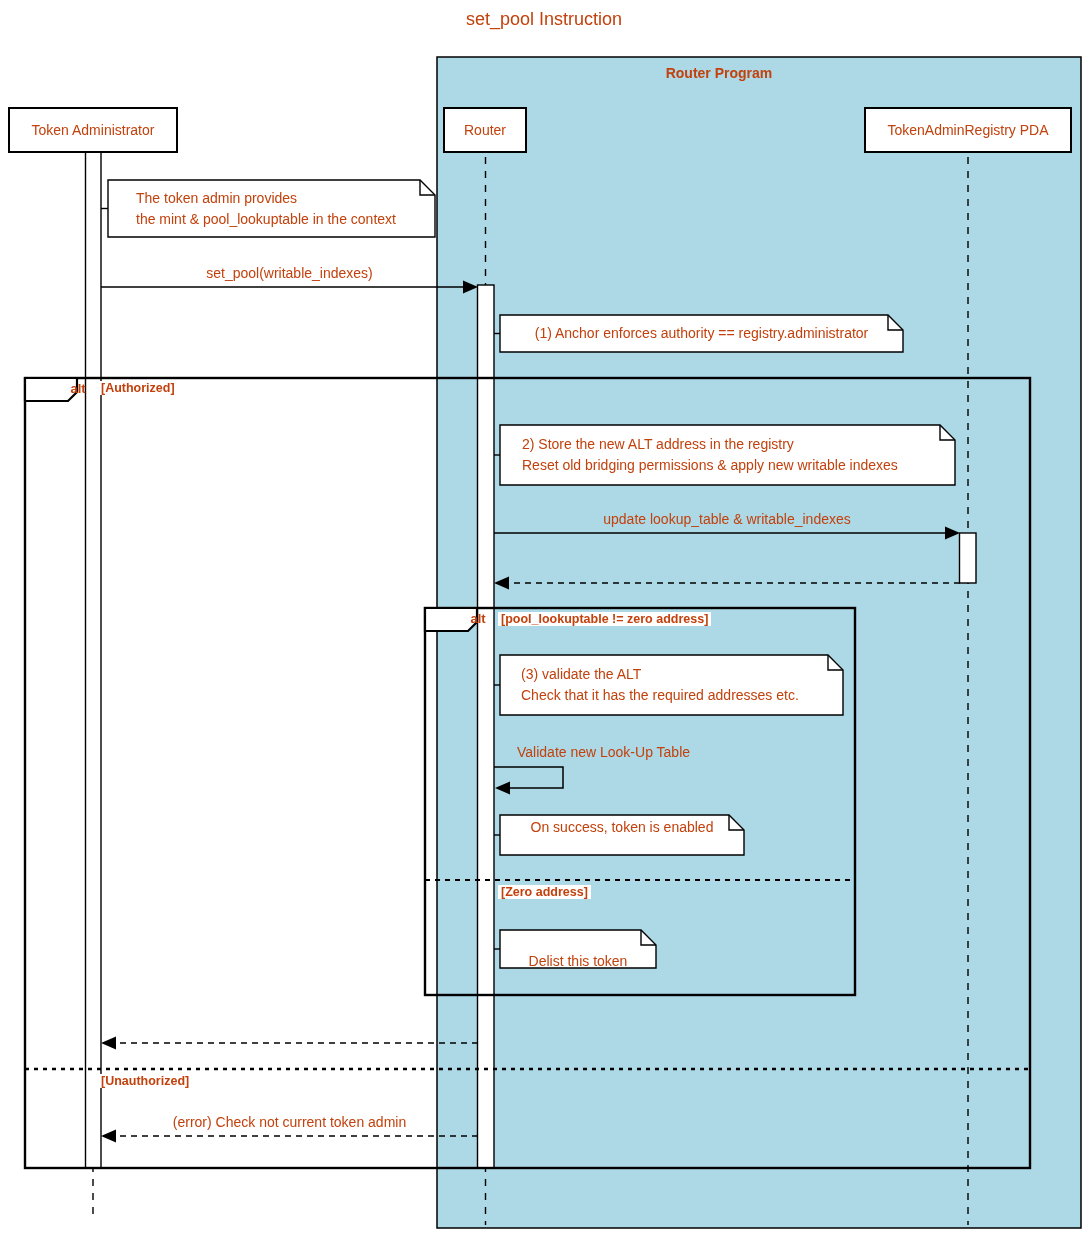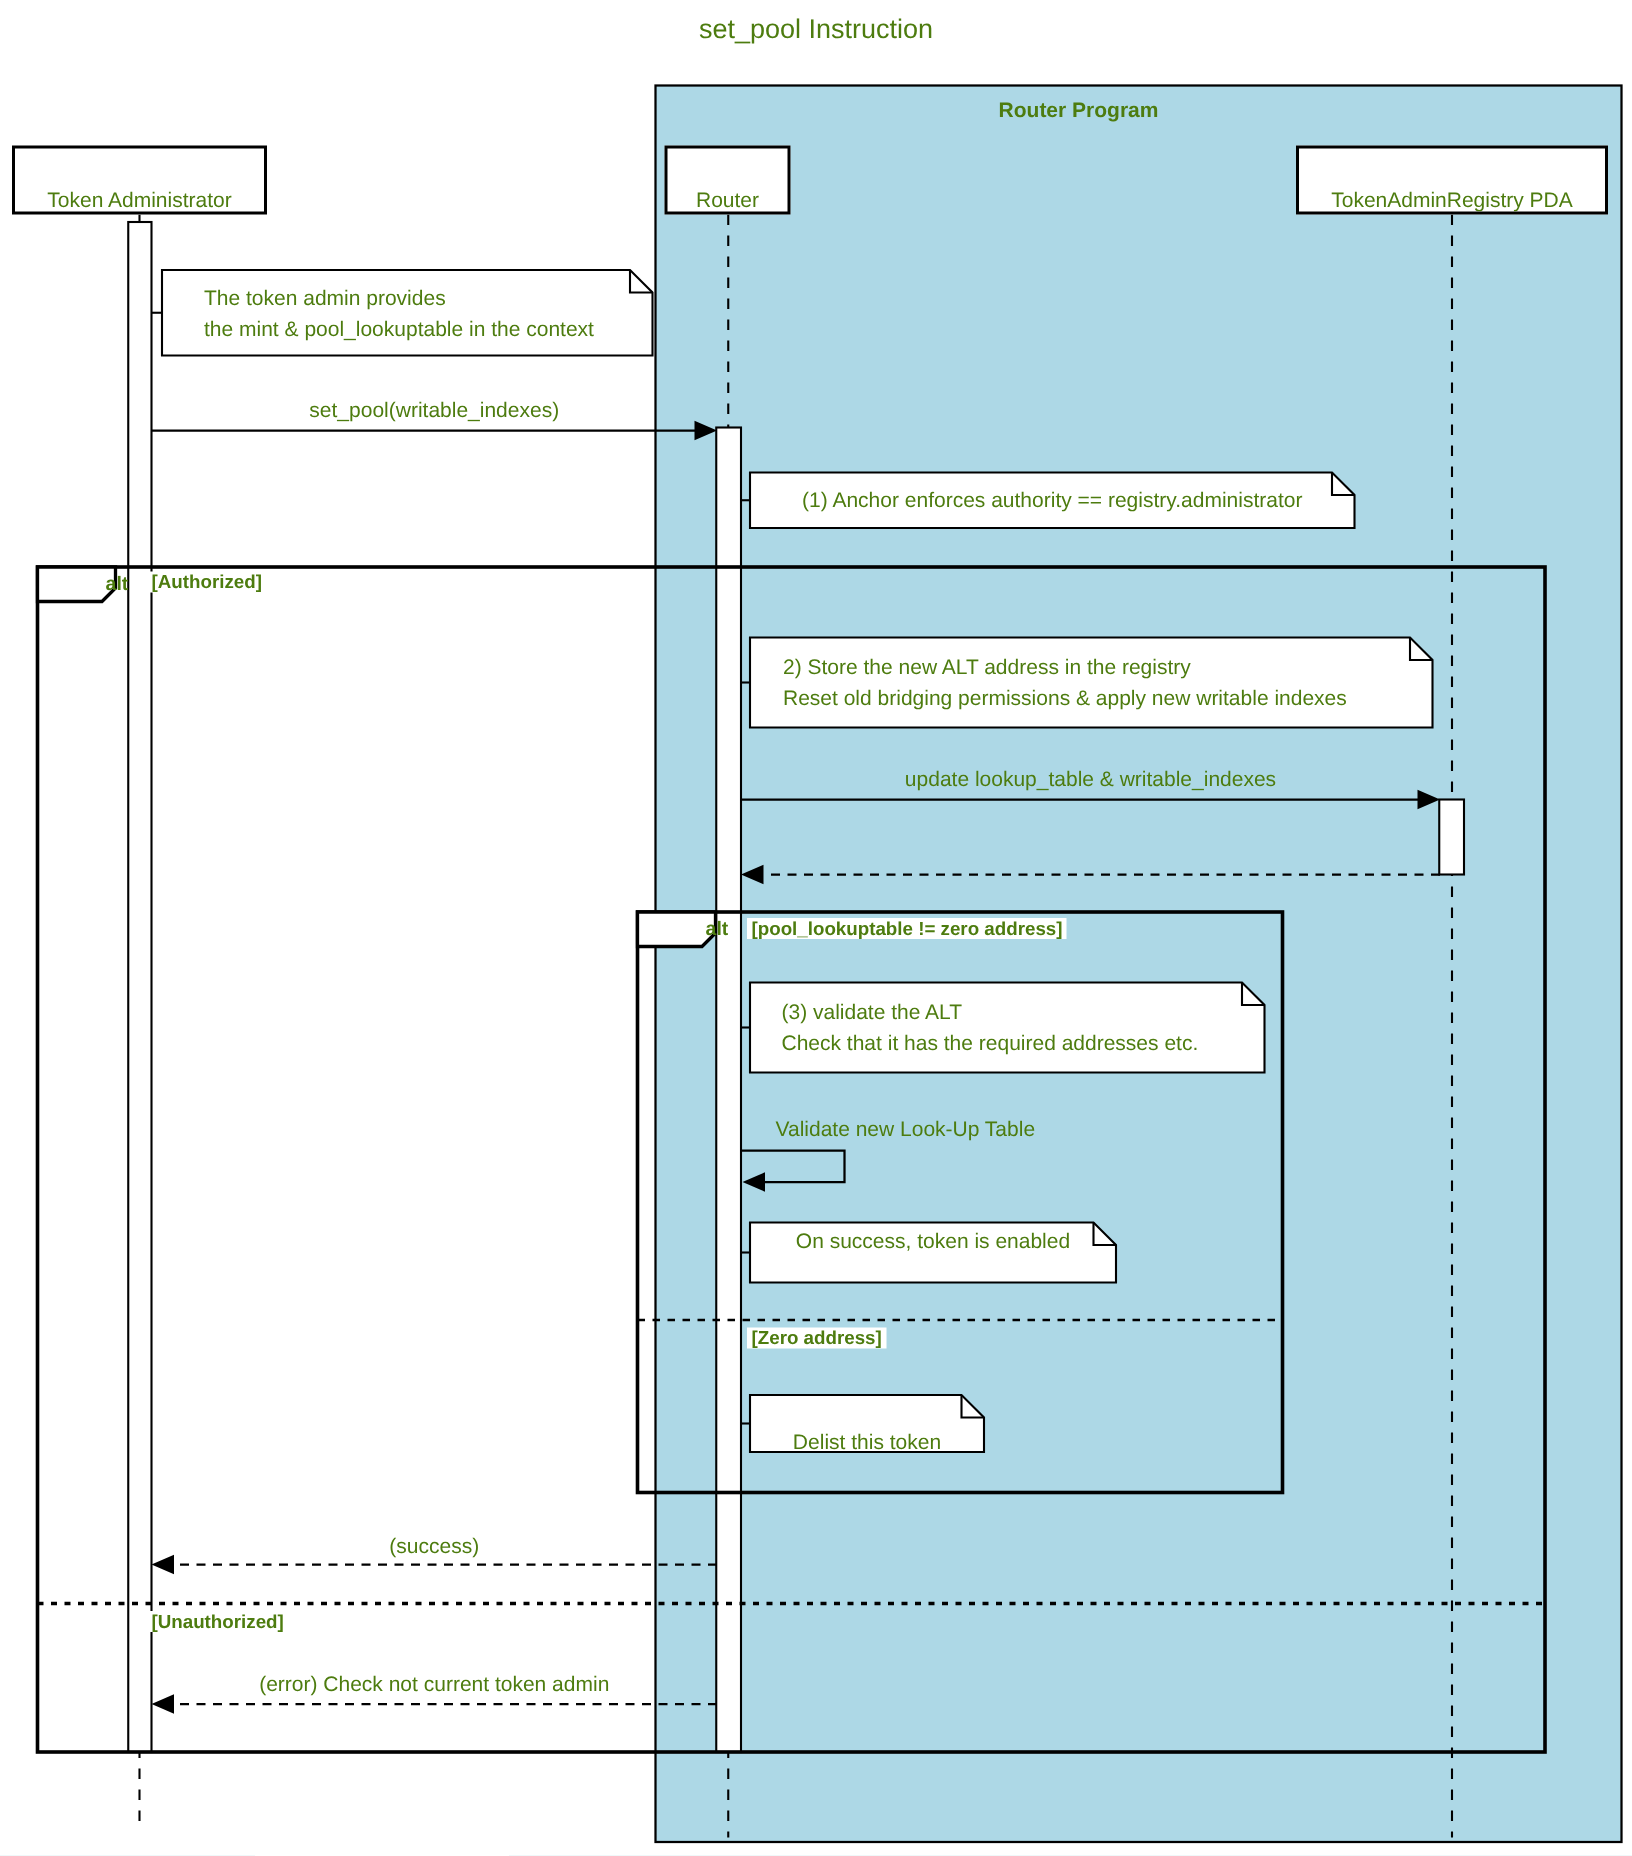--- a/index.html
+++ b/index.html
@@ -1,29 +1,29 @@
 <!DOCTYPE html>
 <html><head>
 <meta charset="utf-8">
 <style>
   html,body { margin:0; padding:0; background:#ffffff; }
   .canvas {
     position:relative; width:1088px; height:1237px;
     background:#ffffff; overflow:hidden;
     font-family:"Liberation Sans","DejaVu Sans",sans-serif;
-    color:#4d7c0f;
+    color:#c2410c;
   }
   .canvas svg.layer { position:absolute; left:0; top:0; width:1088px; height:1237px; }
   .txt { position:absolute; }
   .title { font-size:18px; text-align:center; }
   .program-label { font-size:14px; font-weight:bold; text-align:center; }
   .participant {
     position:absolute; background:#ffffff; border:2.5px solid #000;
-    display:flex; align-items:flex-end; justify-content:center;
-    font-size:14px; box-sizing:border-box; z-index:2;
+    display:flex; align-items:center; justify-content:center;
+    font-size:14px; box-sizing:border-box; z-index:2;margin-top:10px;
   }
   .msg-label { font-size:14px; white-space:nowrap; z-index:3; }
   .center { text-align:center; }
   .note-text {
     position:absolute; display:flex; align-items:center;
     font-size:14px; line-height:21px; white-space:pre-line; z-index:3;
     box-sizing:border-box;
   }
   .note-text.centered { justify-content:center; text-align:center; }
   .op-label {
@@ -133,21 +133,20 @@
   <div class="note-text" style="left:500px; top:425px; width:455px; height:60px; padding-left:22px;">2) Store the new ALT address in the registry
  Reset old bridging permissions &amp; apply new writable indexes</div>
   <div class="note-text" style="left:500px; top:655px; width:343px; height:60px; padding-left:21px;">(3) validate the ALT
 Check that it has the required addresses etc.</div>
   <div class="note-text centered" style="left:500px; top:815px; width:244px; height:25px;">On success, token is enabled</div>
   <div class="note-text centered" style="left:500px; top:930px; width:156px; height:38px;margin-top:12px;">Delist this token</div>
 
   <div class="txt msg-label center" style="left:101px; top:265px; width:377px;">set_pool(writable_indexes)</div>
   <div class="txt msg-label center" style="left:494px; top:511px; width:466px;">update lookup_table &amp; writable_indexes</div>
   <div class="txt msg-label" style="left:517px; top:744px;">Validate new Look-Up Table</div>
-  <div class="txt msg-label center" style="left:101px; top:1022px; width:377px;">(success)</div>
   <div class="txt msg-label center" style="left:101px; top:1114px; width:377px;">(error) Check not current token admin</div>
 
   <div class="op-label" style="left:25px; top:378px; width:46px; height:21px;">alt</div>
   <div class="guard" style="left:98px; top:381px;text-align:center;">[Authorized]</div>
   <div class="op-label" style="left:425px; top:608px; width:46px; height:21px;">alt</div>
   <div class="guard" style="left:498px; top:612px;">[pool_lookuptable != zero address]</div>
   <div class="guard" style="left:498px; top:885px;">[Zero address]</div>
   <div class="guard" style="left:98px; top:1074px;">[Unauthorized]</div>
 
 </div>

